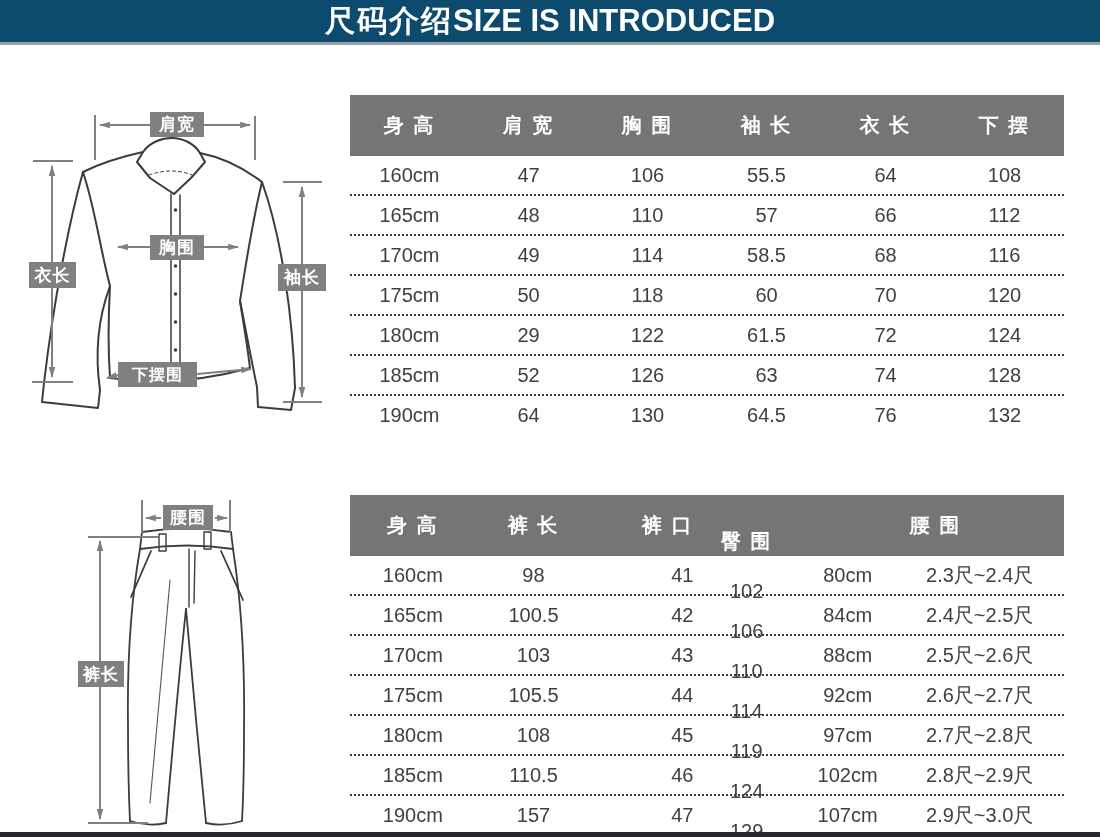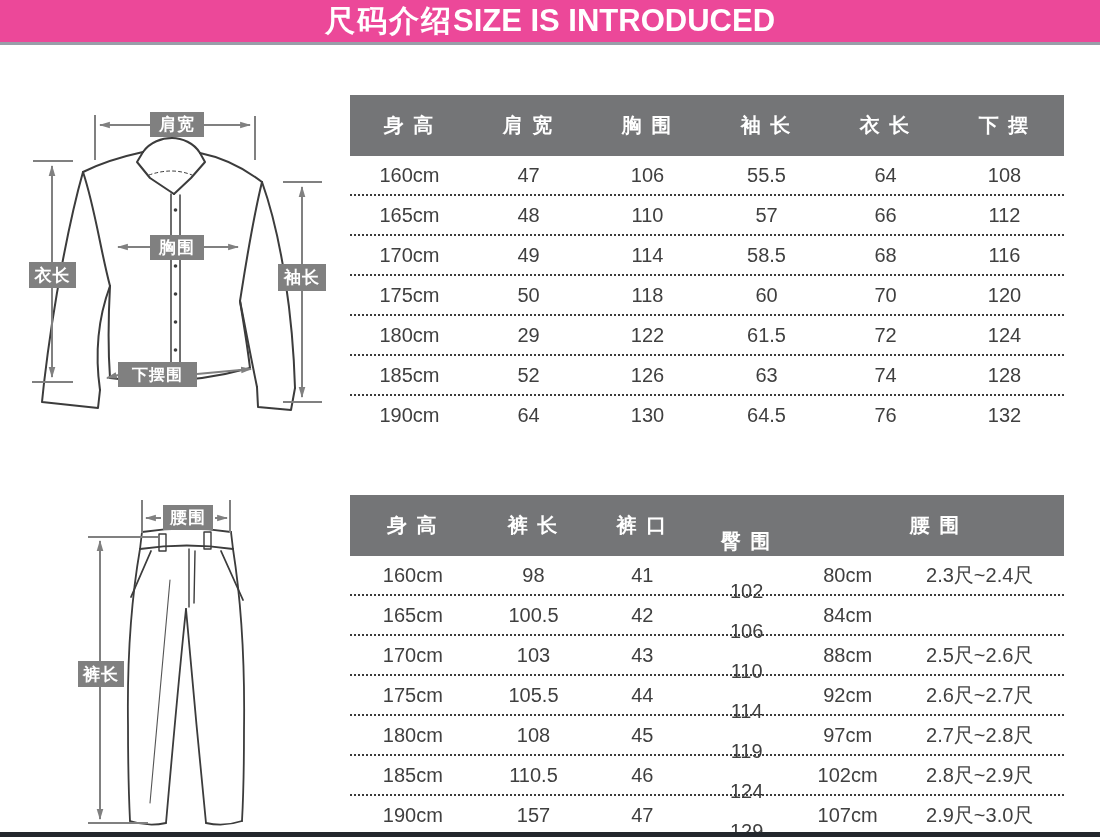--- a/index.html
+++ b/index.html
@@ -1,35 +1,35 @@
 <!DOCTYPE html>
 <html><head>
 <meta charset="utf-8">
 <style>
   html,body{margin:0;padding:0;background:#fff;}
   #page{position:relative;width:1100px;height:837px;background:#fff;overflow:hidden;
         font-family:"Liberation Sans", sans-serif;}
 
   
-  .banner{position:absolute;left:0;top:0;width:1100px;height:42px;background:#ec4899;
+  .banner{position:absolute;left:0;top:0;width:1100px;height:42px;background:#0c4a6e;
           border-bottom:3px solid #999fa9;display:flex;align-items:center;justify-content:center;}
   .banner .zh{color:#fff;font-size:30px;font-weight:bold;letter-spacing:2px;}
   .banner .en{color:#fff;font-size:31px;font-weight:bold;letter-spacing:0px;}
 
   
   .sizetable{position:absolute;left:350px;width:714px;}
   .thead{height:61px;background:#747577;display:flex;align-items:center;}
   .th{text-align:center;color:#fff;font-size:20px;font-weight:bold;letter-spacing:2px;}
   .trow{display:flex;height:38px;align-items:center;border-bottom:2px dotted #3a3a3a;}
   .trow.last{border-bottom:none;}
   .td{text-align:center;font-size:20px;color:#3f3f3f;}
   
   .eq{flex:1 1 0;}
   
-  .c1{flex:0 0 17.6%;} .c2{flex:0 0 16.2%;} .c3{flex:0 0 14.3%;}
+  .c1{flex:0 0 17.6%;} .c2{flex:0 0 16.2%;} .c3{flex:0 0 14.3%;text-align:right;}
   .c4{flex:0 0 14.9%;margin-top:32px;} .c5{flex:0 0 13.4%;text-align:center;} .c6{flex:0 0 23.6%;}
   .c56{flex:0 0 38.0%;}
 
   
   .diagram{position:absolute;left:0;}
   svg text{font-family:"Liberation Sans", sans-serif;font-weight:bold;}
 
   
   .bottom-bar{position:absolute;left:0;top:832px;width:1100px;height:5px;background:#23272d;}
 </style>
@@ -246,20 +246,21 @@
       <div class="td c4">102</div>
       <div class="td c5">80cm</div>
       <div class="td c6">2.3尺~2.4尺</div>
     </div>
     <div class="trow">
       <div class="td c1">165cm</div>
       <div class="td c2">100.5</div>
       <div class="td c3">42</div>
       <div class="td c4">106</div>
       <div class="td c5">84cm</div>
+      <div class="td c6">2.4尺~2.5尺</div>
     </div>
     <div class="trow">
       <div class="td c1">170cm</div>
       <div class="td c2">103</div>
       <div class="td c3">43</div>
       <div class="td c4">110</div>
       <div class="td c5">88cm</div>
       <div class="td c6">2.5尺~2.6尺</div>
     </div>
     <div class="trow">

